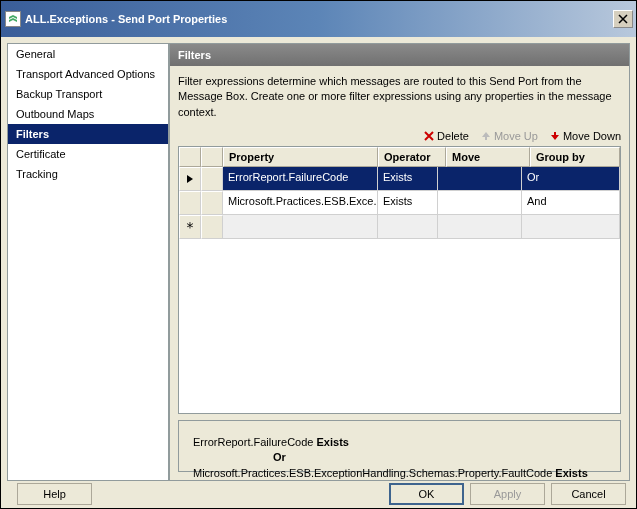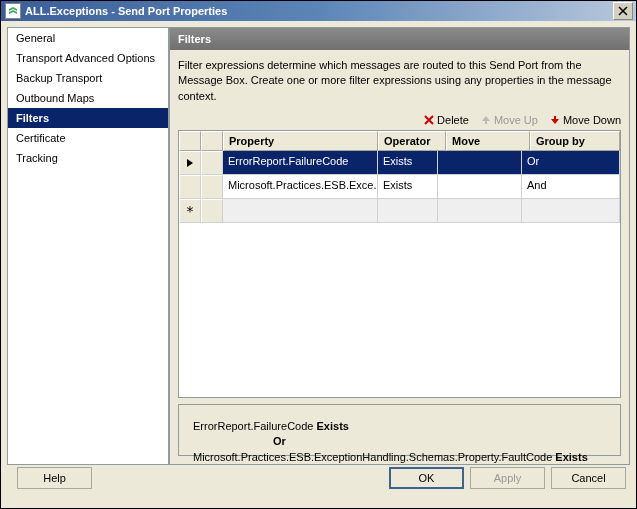--- a/index.html
+++ b/index.html
@@ -1,18 +1,18 @@
 <!DOCTYPE html>
 <html><head>
 <meta charset="utf-8">
 <style>
 * { box-sizing: border-box; margin: 0; padding: 0; font-family: Tahoma, sans-serif; font-size: 11px; }
 body { background: #ece9d8; width: 637px; height: 509px; overflow: hidden; border: 1px solid #000; }
 
-.titlebar { height: 20px; background: linear-gradient(90deg, #3a5e99 0%, #5c85b7 50%, #b8c8dc 100%); display: flex; align-items: center; justify-content: space-between; padding: 0 3px 0 4px; }
+.titlebar { height: 36px; background: linear-gradient(90deg, #3a5e99 0%, #5c85b7 50%, #b8c8dc 100%); display: flex; align-items: center; justify-content: space-between; padding: 0 3px 0 4px; }
 .titlebar-left { display: flex; align-items: center; gap: 4px; }
 .title-icon { width: 16px; height: 16px; background: #fff; border: 1px solid #888; display: flex; align-items: center; justify-content: center; }
 .title-icon svg { width: 10px; height: 10px; }
 .title-text { color: #fff; font-weight: bold; }
 .close-btn { width: 20px; height: 18px; background: #d6cfbe; border: 1px solid #fff; border-right-color: #888; border-bottom-color: #888; display: flex; align-items: center; justify-content: center; cursor: pointer; }
 
 .content { display: flex; height: 444px; padding: 6px 6px 0 6px; }
 .sidebar { width: 162px; background: #fff; border: 1px solid #919b9c; }
 .sidebar-item { padding: 4px 8px; color: #000; cursor: pointer; white-space: nowrap; }
 .sidebar-item.selected { background: #0a246a; color: #fff; font-weight: bold; }

